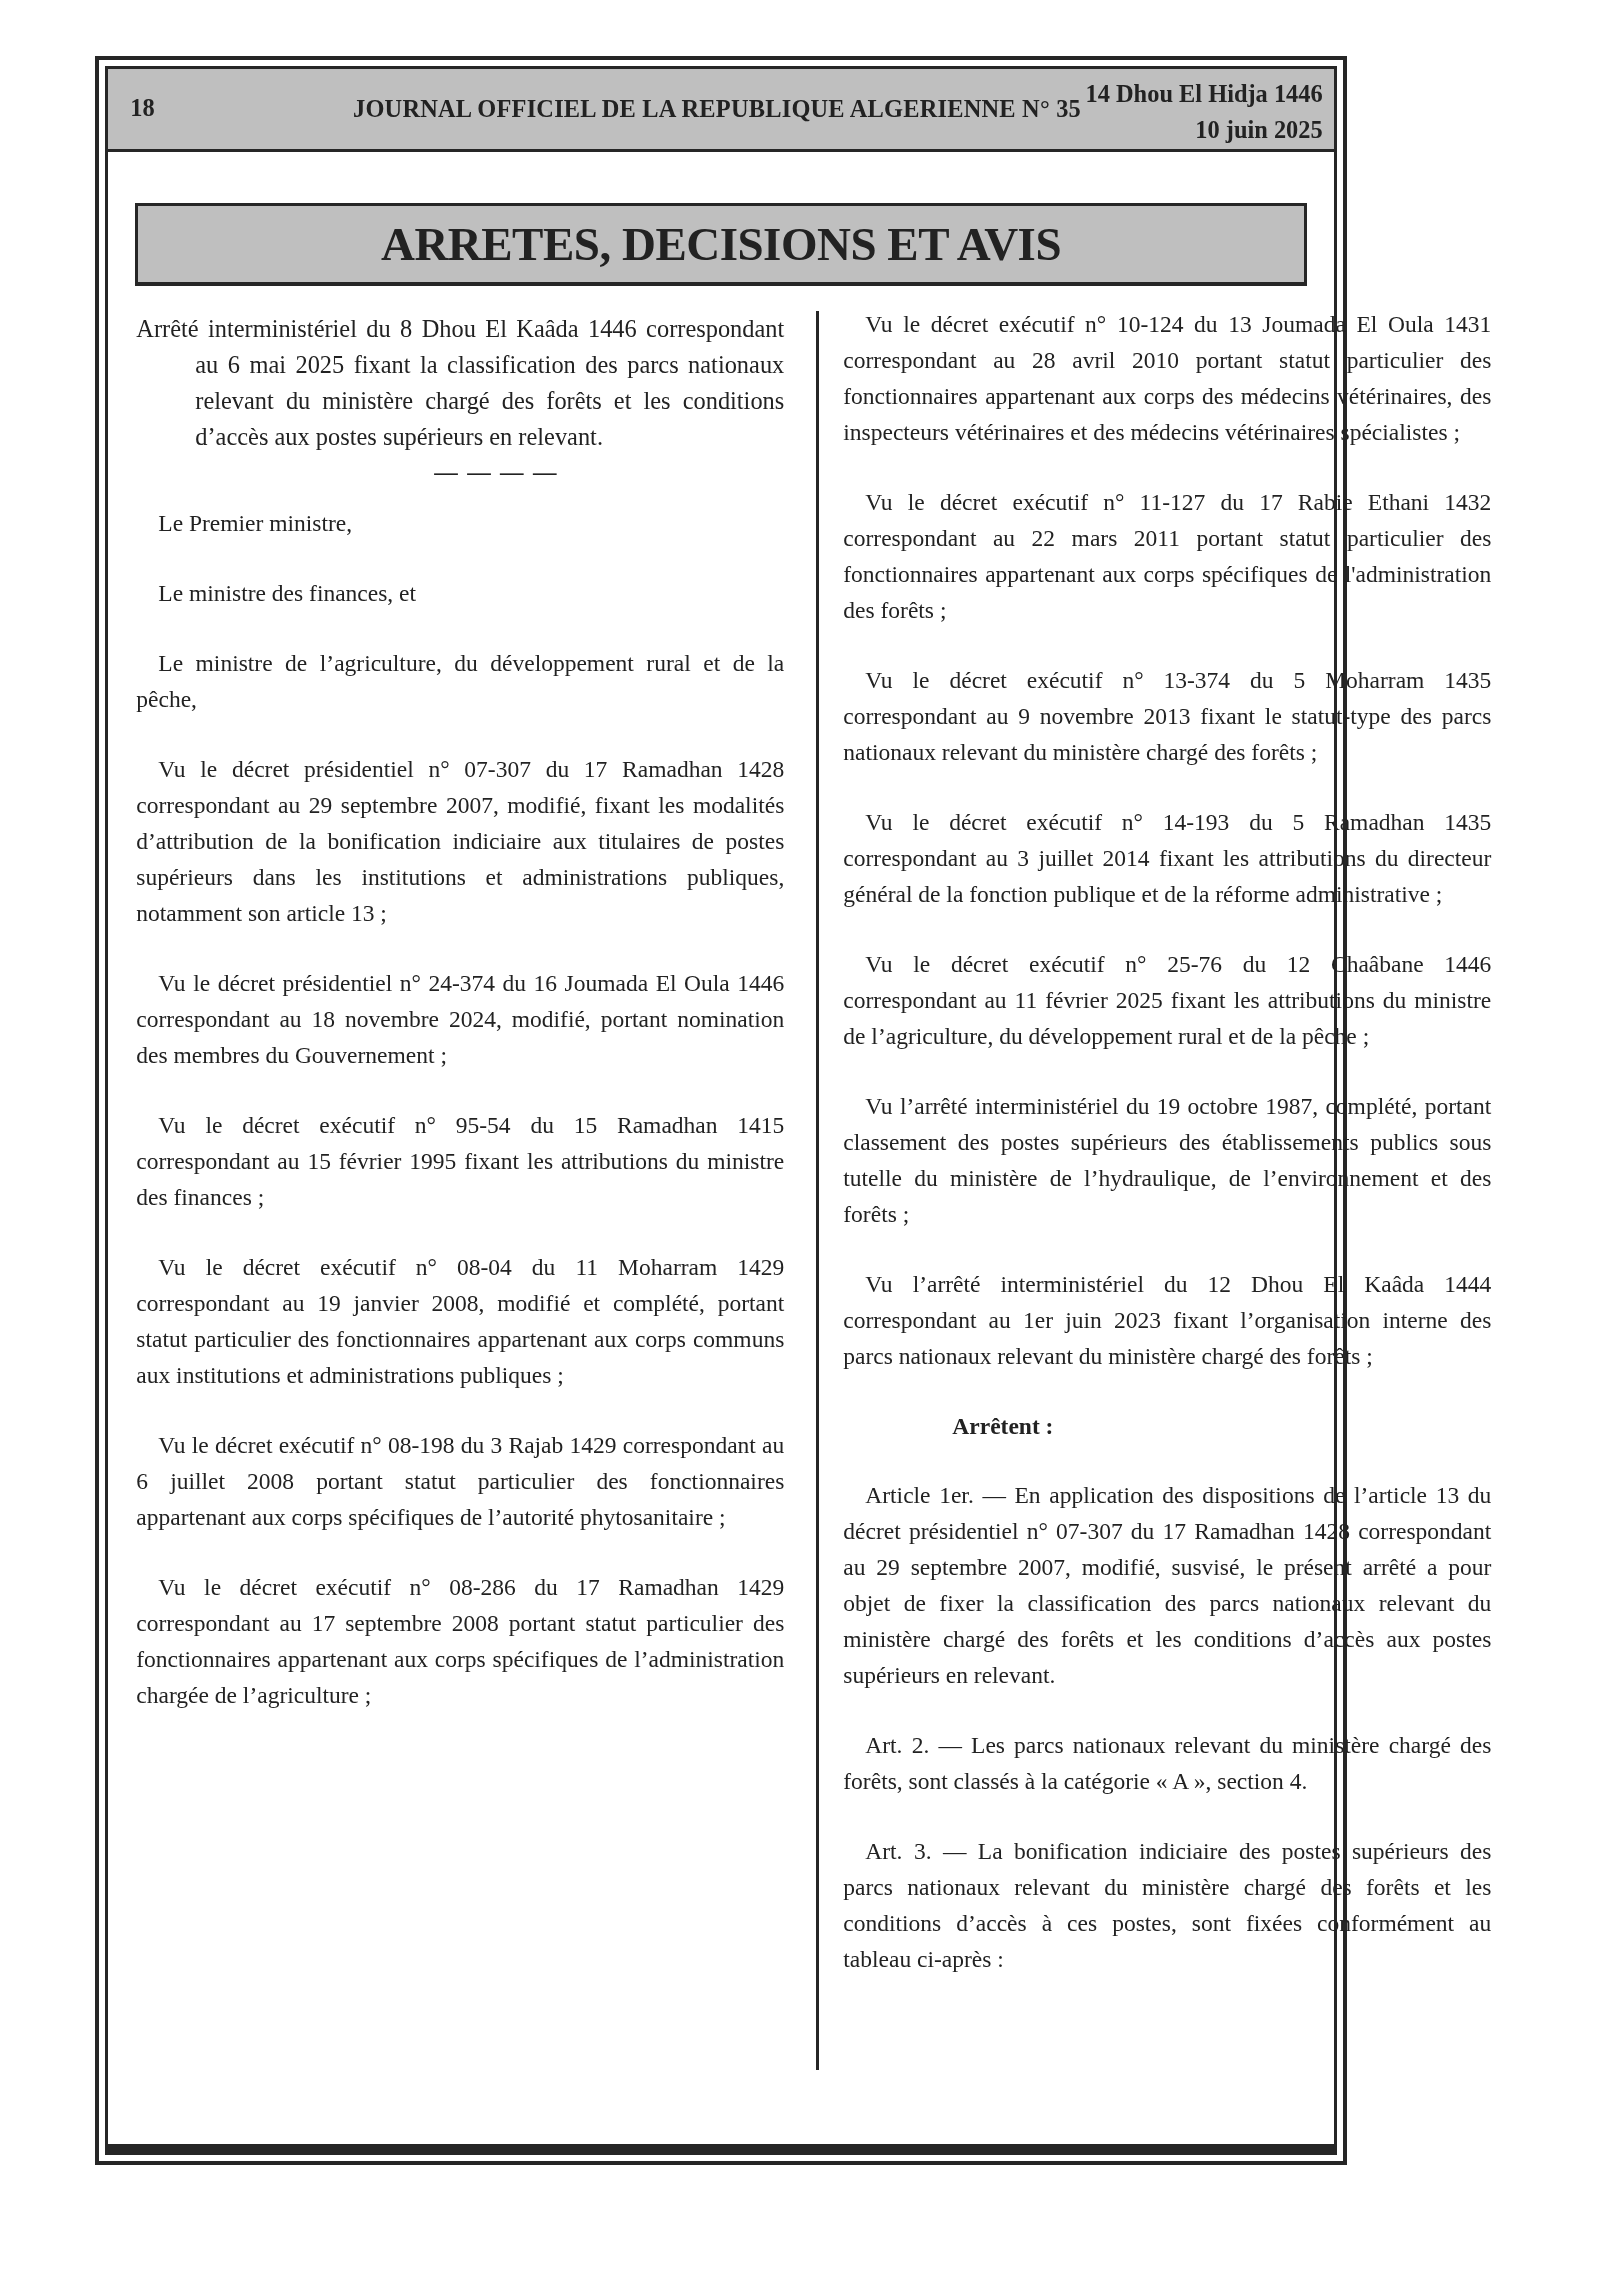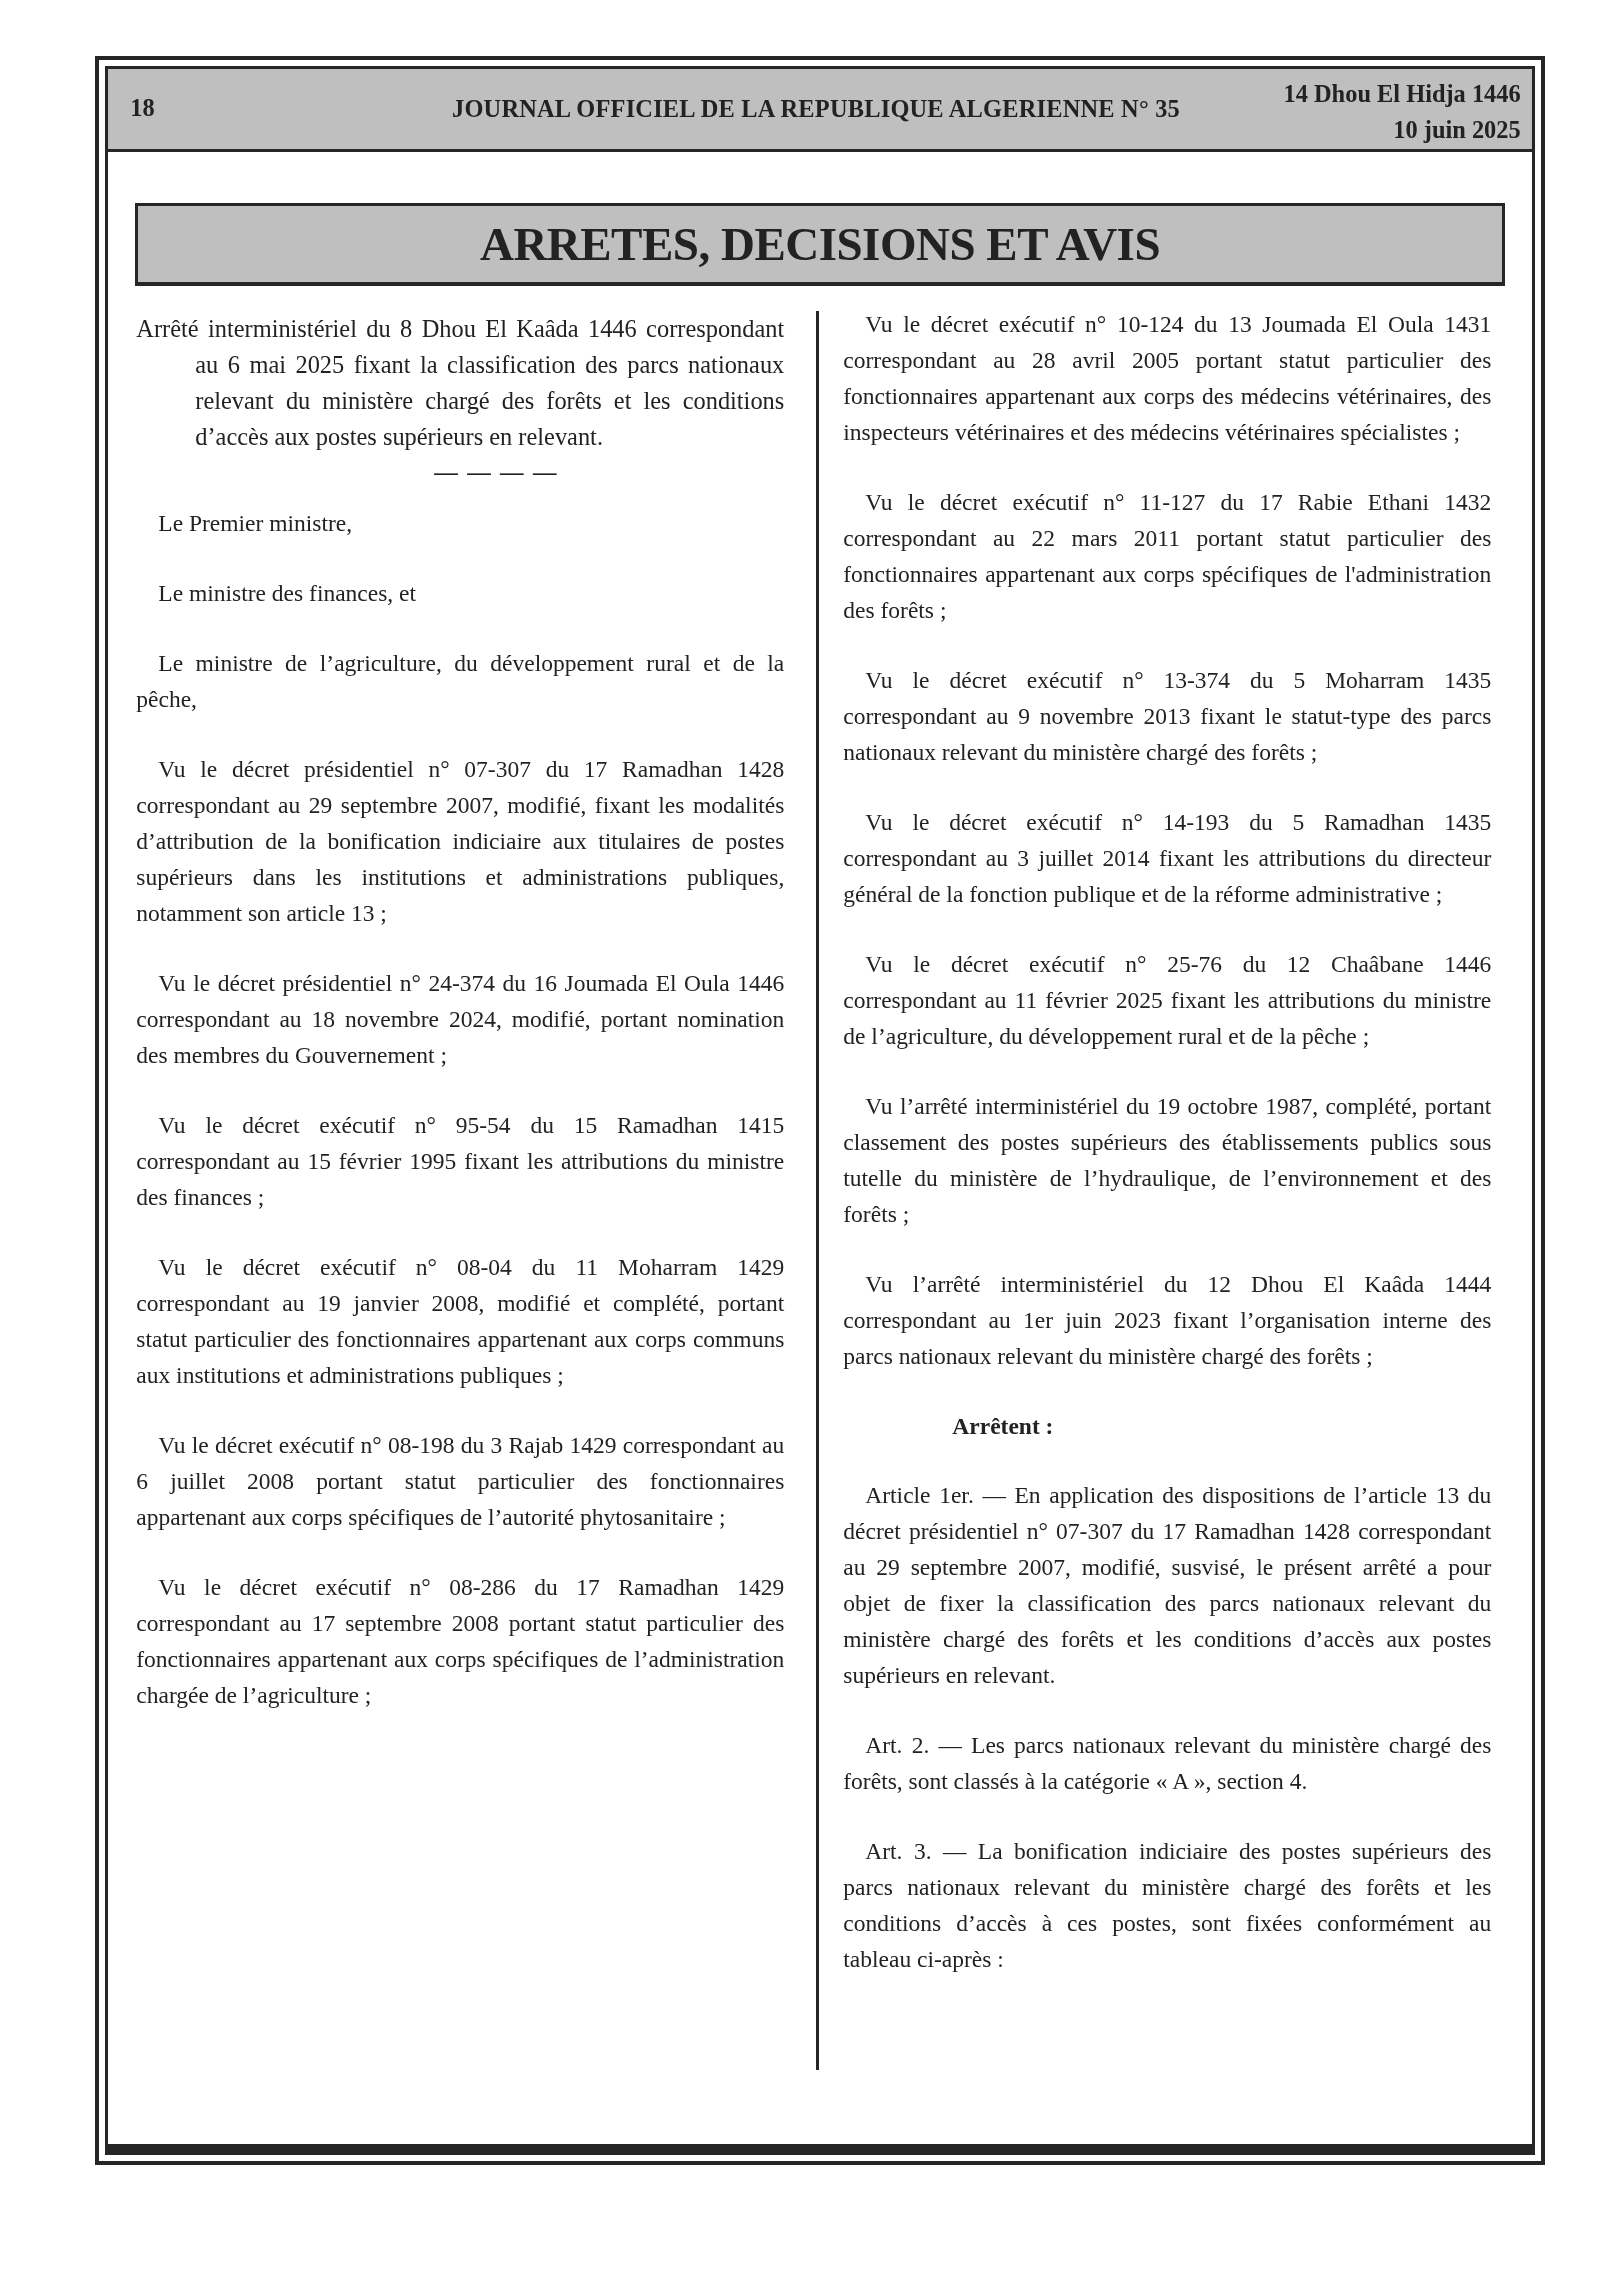--- a/index.html
+++ b/index.html
@@ -1,18 +1,18 @@
 <!DOCTYPE html>
 <html style="font-size:14.5px"><head>
 <meta charset="utf-8">
 <style>
   html, body { margin:0; padding:0; background:#ffffff; }
   body { width:1615px; height:2285px; position:relative; overflow:hidden;
          font-family:"Liberation Serif","DejaVu Serif",serif; color:#222; }
-  .outer { position:absolute; left:95px; top:56px; width:1450px; height:2109px;
+  .outer { position:absolute; left:95px; top:56px; width:1252px; height:2109px;
            border:4.5px solid #262626; box-sizing:border-box; }
   .inner { position:absolute; left:6.3px; top:6.3px; right:6.3px; bottom:6.3px;
            border:3.6px solid #262626; box-sizing:border-box; }
   .inner::after { content:""; position:absolute; left:-3.6px; right:-3.6px; bottom:-3.6px; height:11px; background:#262626; }
   .header { position:absolute; left:0; top:0; right:0; height:83px; background:#bfbfbf;
             border-bottom:3.6px solid #262626; box-sizing:border-box; }
   .hdr-page { position:absolute; left:22px; top:25px; font-weight:bold; font-size:24.4px; }
   .hdr-title { position:absolute; left:0; right:8px; top:26px; text-align:center; font-weight:bold; font-size:24.4px; letter-spacing:0.2px; }
   .hdr-date { position:absolute; right:11px; top:7.2px; text-align:right; font-weight:bold; font-size:24.4px; line-height:36px; }
   .banner { position:absolute; left:27px; top:134px; right:27px; height:83px; background:#bfbfbf;
@@ -57,21 +57,21 @@
       <p>Vu le décret présidentiel n° 24-374 du 16 Joumada El Oula 1446 correspondant au 18 novembre 2024, modifié, portant nomination des membres du Gouvernement ;</p>
       <p>Vu le décret exécutif n° 95-54 du 15 Ramadhan 1415 correspondant au 15 février 1995 fixant les attributions du ministre des finances ;</p>
       <p>Vu le décret exécutif n° 08-04 du 11 Moharram 1429 correspondant au 19 janvier 2008, modifié et complété, portant statut particulier des fonctionnaires appartenant aux corps communs aux institutions et administrations publiques ;</p>
       <p>Vu le décret exécutif n° 08-198 du 3 Rajab 1429 correspondant au 6 juillet 2008 portant statut particulier des fonctionnaires appartenant aux corps spécifiques de l’autorité phytosanitaire ;</p>
       <p>Vu le décret exécutif n° 08-286 du 17 Ramadhan 1429 correspondant au 17 septembre 2008 portant statut particulier des fonctionnaires appartenant aux corps spécifiques de l’administration chargée de l’agriculture ;</p>
     </div>
 
     <div class="divider"></div>
 
     <div class="col right">
-      <p>Vu le décret exécutif n° 10-124 du 13 Joumada El Oula 1431 correspondant au 28 avril 2005 portant statut particulier des fonctionnaires appartenant aux corps des médecins vétérinaires, des inspecteurs vétérinaires et des médecins vétérinaires spécialistes ;</p>
+      <p>Vu le décret exécutif n° 10-124 du 13 Joumada El Oula 1431 correspondant au 28 avril 2010 portant statut particulier des fonctionnaires appartenant aux corps des médecins vétérinaires, des inspecteurs vétérinaires et des médecins vétérinaires spécialistes ;</p>
       <p>Vu le décret exécutif n° 11-127 du 17 Rabie Ethani 1432 correspondant au 22 mars 2011 portant statut particulier des fonctionnaires appartenant aux corps spécifiques de l'administration des forêts ;</p>
       <p>Vu le décret exécutif n° 13-374 du 5 Moharram 1435 correspondant au 9 novembre 2013 fixant le statut-type des parcs nationaux relevant du ministère chargé des forêts ;</p>
       <p>Vu le décret exécutif n° 14-193 du 5 Ramadhan 1435 correspondant au 3 juillet 2014 fixant les attributions du directeur général de la fonction publique et de la réforme administrative ;</p>
       <p>Vu le décret exécutif n° 25-76 du 12 Chaâbane 1446 correspondant au 11 février 2025 fixant les attributions du ministre de l’agriculture, du développement rural et de la pêche ;</p>
       <p>Vu l’arrêté interministériel du 19 octobre 1987, complété, portant classement des postes supérieurs des établissements publics sous tutelle du ministère de l’hydraulique, de l’environnement et des forêts ;</p>
       <p>Vu l’arrêté interministériel du 12 Dhou El Kaâda 1444 correspondant au 1er juin 2023 fixant l’organisation interne des parcs nationaux relevant du ministère chargé des forêts ;</p>
       <div class="arretent">Arrêtent :</div>
       <p>Article 1er. — En application des dispositions de l’article 13 du décret présidentiel n° 07-307 du 17 Ramadhan 1428 correspondant au 29 septembre 2007, modifié, susvisé, le présent arrêté a pour objet de fixer la classification des parcs nationaux relevant du ministère chargé des forêts et les conditions d’accès aux postes supérieurs en relevant.</p>
       <p>Art. 2. — Les parcs nationaux relevant du ministère chargé des forêts, sont classés à la catégorie « A », section 4.</p>
       <p>Art. 3. — La bonification indiciaire des postes supérieurs des parcs nationaux relevant du ministère chargé des forêts et les conditions d’accès à ces postes, sont fixées conformément au tableau ci-après :</p>

